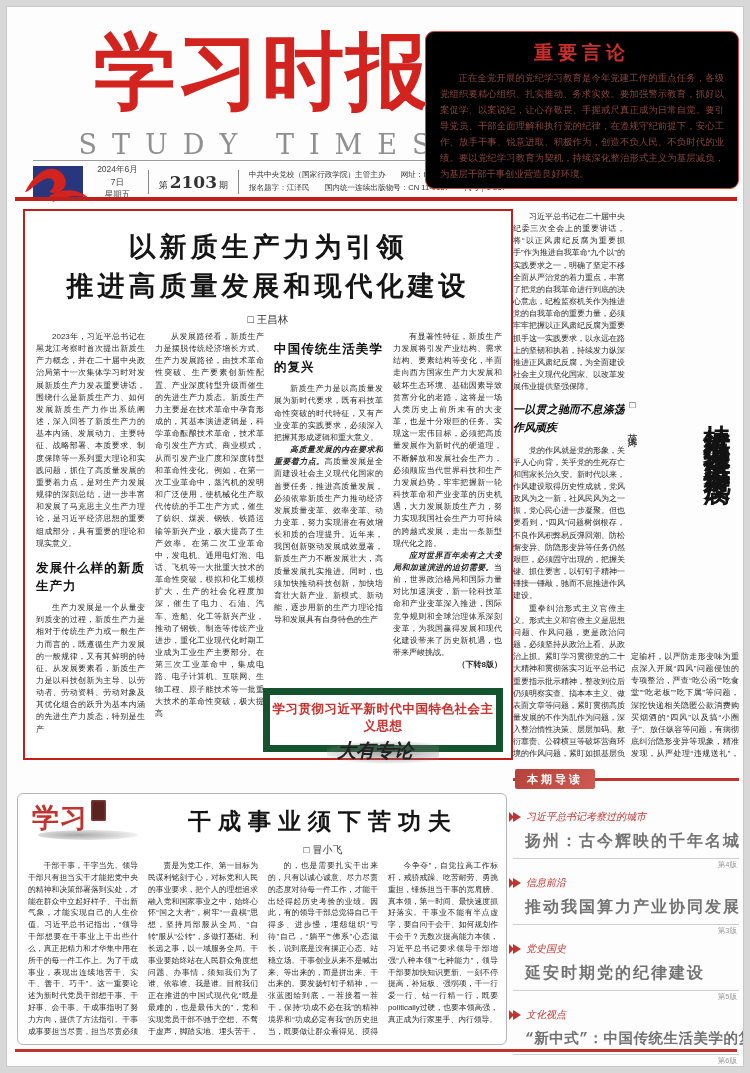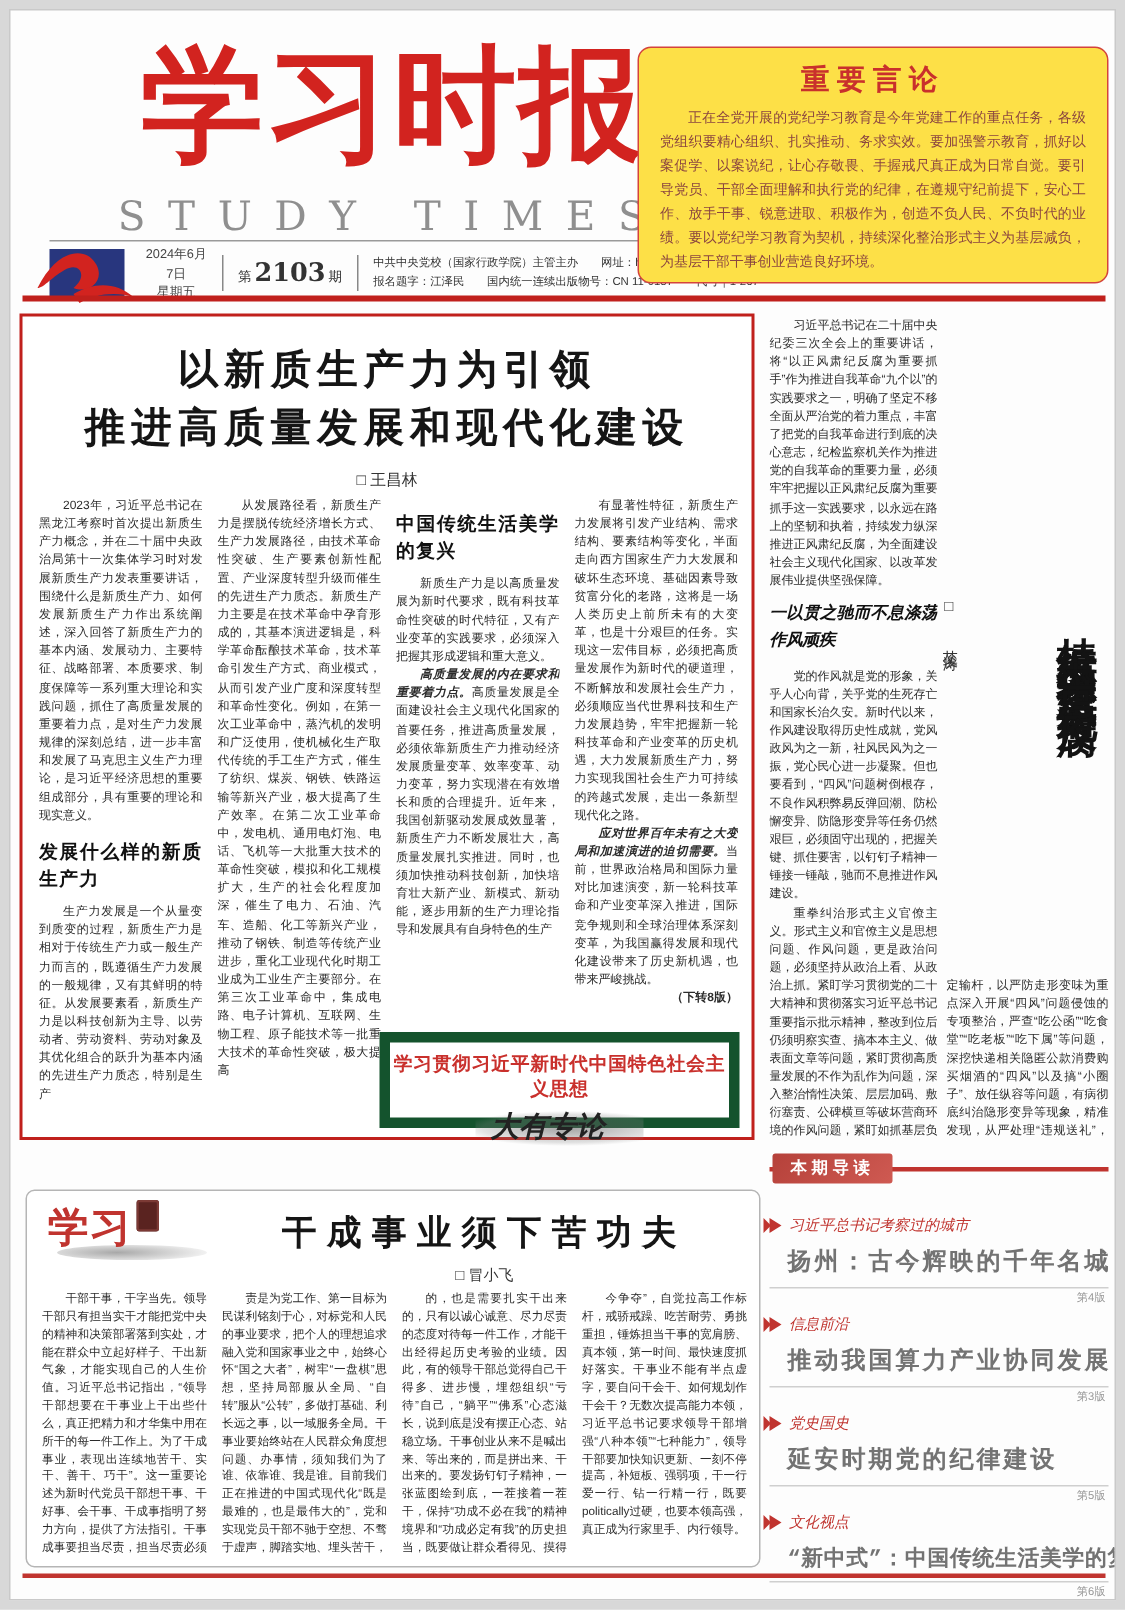--- a/index.html
+++ b/index.html
@@ -19,26 +19,26 @@
   .date-block { text-align:center; font-size:8.5px; color:#444; line-height:1.5; padding:0 10px 0 14px; }
   .vdiv { width:1px; height:24px; background:#888; }
   .issue-block { padding:0 10px; font-size:9px; color:#333; white-space:nowrap; }
   .issue-no { font-family:"DejaVu Serif",serif; font-size:17px; font-weight:700; padding:0 2px; }
   .org-block { padding-left:10px; font-size:7.6px; color:#333; line-height:1.7; white-space:nowrap; }
   .red-rule-top { position:absolute; left:8px; top:190px; width:722px; height:4px; background:#c0201c; }
   .red-rule-bottom { position:absolute; left:8px; top:1042px; width:722px; height:3px; background:#c0342f; }
 
   
   .remarks-box { position:absolute; left:418px; top:24px; width:314px; height:158px;
-    border:1.5px solid #d4433c; border-radius:9px; background:#fde047; padding:8px 14px; }
+    border:1.5px solid #d4433c; border-radius:9px; background:#000000; padding:8px 14px; }
   .remarks-title { text-align:center; font-size:19px; font-weight:800; color:#c9302c; letter-spacing:5px; }
   .remarks-body { margin-top:5px; font-size:9.3px; line-height:1.72; color:#8b4540; text-align:justify; text-indent:2em; }
 
   
-  .main-box { position:absolute; left:6px; top:202px; width:490px; height:551px; border:2px solid #c0201c; background:#fff; }
+  .main-box { position:absolute; left:16px; top:202px; width:490px; height:551px; border:2px solid #c0201c; background:#fff; }
   .main-h1 { margin-top:16px; text-align:center; font-family:"DejaVu Serif",serif; font-weight:800;
     font-size:27px; color:#151515; letter-spacing:4px; line-height:1.45; }
   .main-author { margin-top:8px; text-align:center; font-size:10.5px; color:#333; }
   .main-cols { position:absolute; left:11px; top:120px; width:466px; height:418px; display:flex; gap:10px; }
   .mcol { flex:1 1 0; overflow:hidden; font-size:8px; line-height:1.52; color:#2b2b2b; text-align:justify; }
   .mcol p { text-indent:2em; }
   .m-subhead { font-weight:800; font-size:12.5px; line-height:1.45; letter-spacing:1px; color:#111; margin:9px 0 7px 0; }
   .inline-lead { font-weight:800; font-style:italic; }
   .continued { text-align:right; font-weight:700; }
   .banner { position:absolute; right:8px; bottom:6px; width:240px; height:64px; border:7px solid #14532d;

